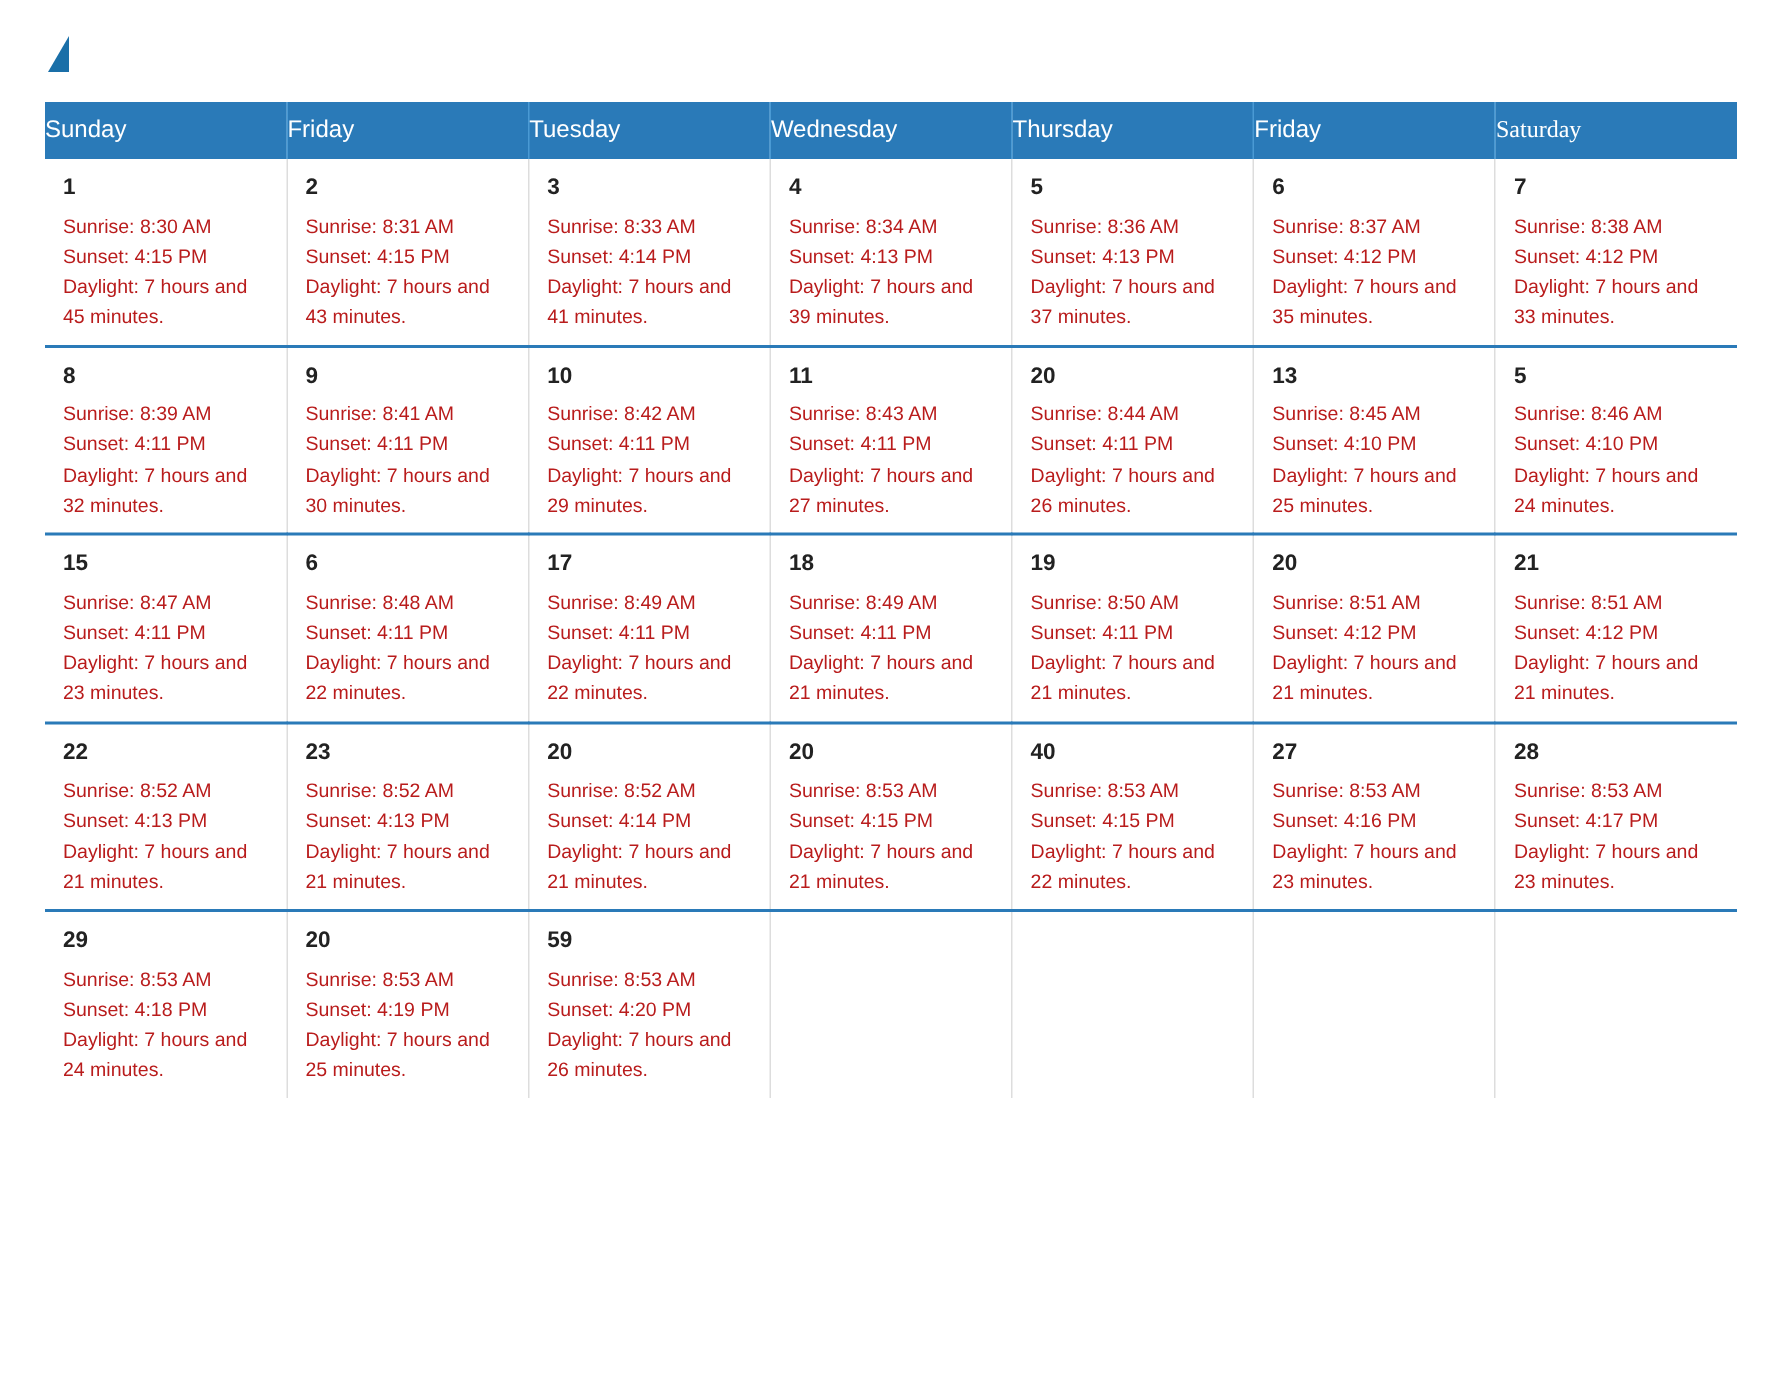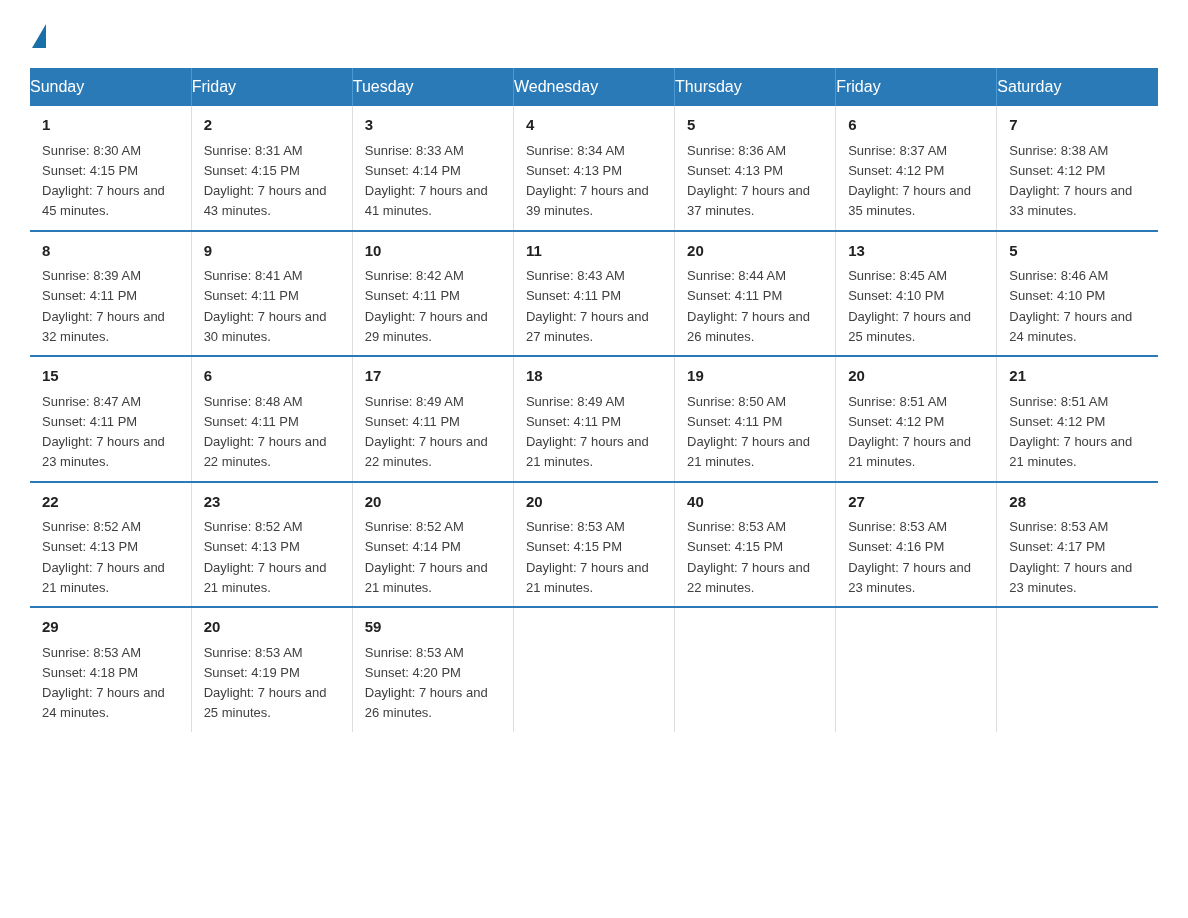--- a/index.html
+++ b/index.html
@@ -69,20 +69,21 @@
     thead th {
       color: #ffffff;
       padding: 10px 0;
       text-align: left;
       font-size: 16px;
       font-weight: normal;
       border-right: 1px solid #4a9ad4;
     }
     thead th:last-child {
       border-right: none;
+      font-family: Liberation Serif, serif;
     }
     tbody tr {
       border-bottom: 2px solid #2a7ab8;
     }
     tbody td {
       padding: 8px 12px;
       vertical-align: top;
       font-size: 13.5px;
       color: #222;
       border-right: 1px solid #ddd;
@@ -94,21 +95,21 @@
       border-right: none;
     }
     .day-num {
       font-size: 15px;
       font-weight: bold;
       margin-bottom: 4px;
       display: block;
     }
     .day-info {
       font-size: 13px;
-      color: #404040;
+      color: #b91c1c;
       line-height: 1.55;
     }
     tbody tr:last-child {
       border-bottom: none;
     }
   </style>
 </head>
 <body>
 
 <div class="header">

